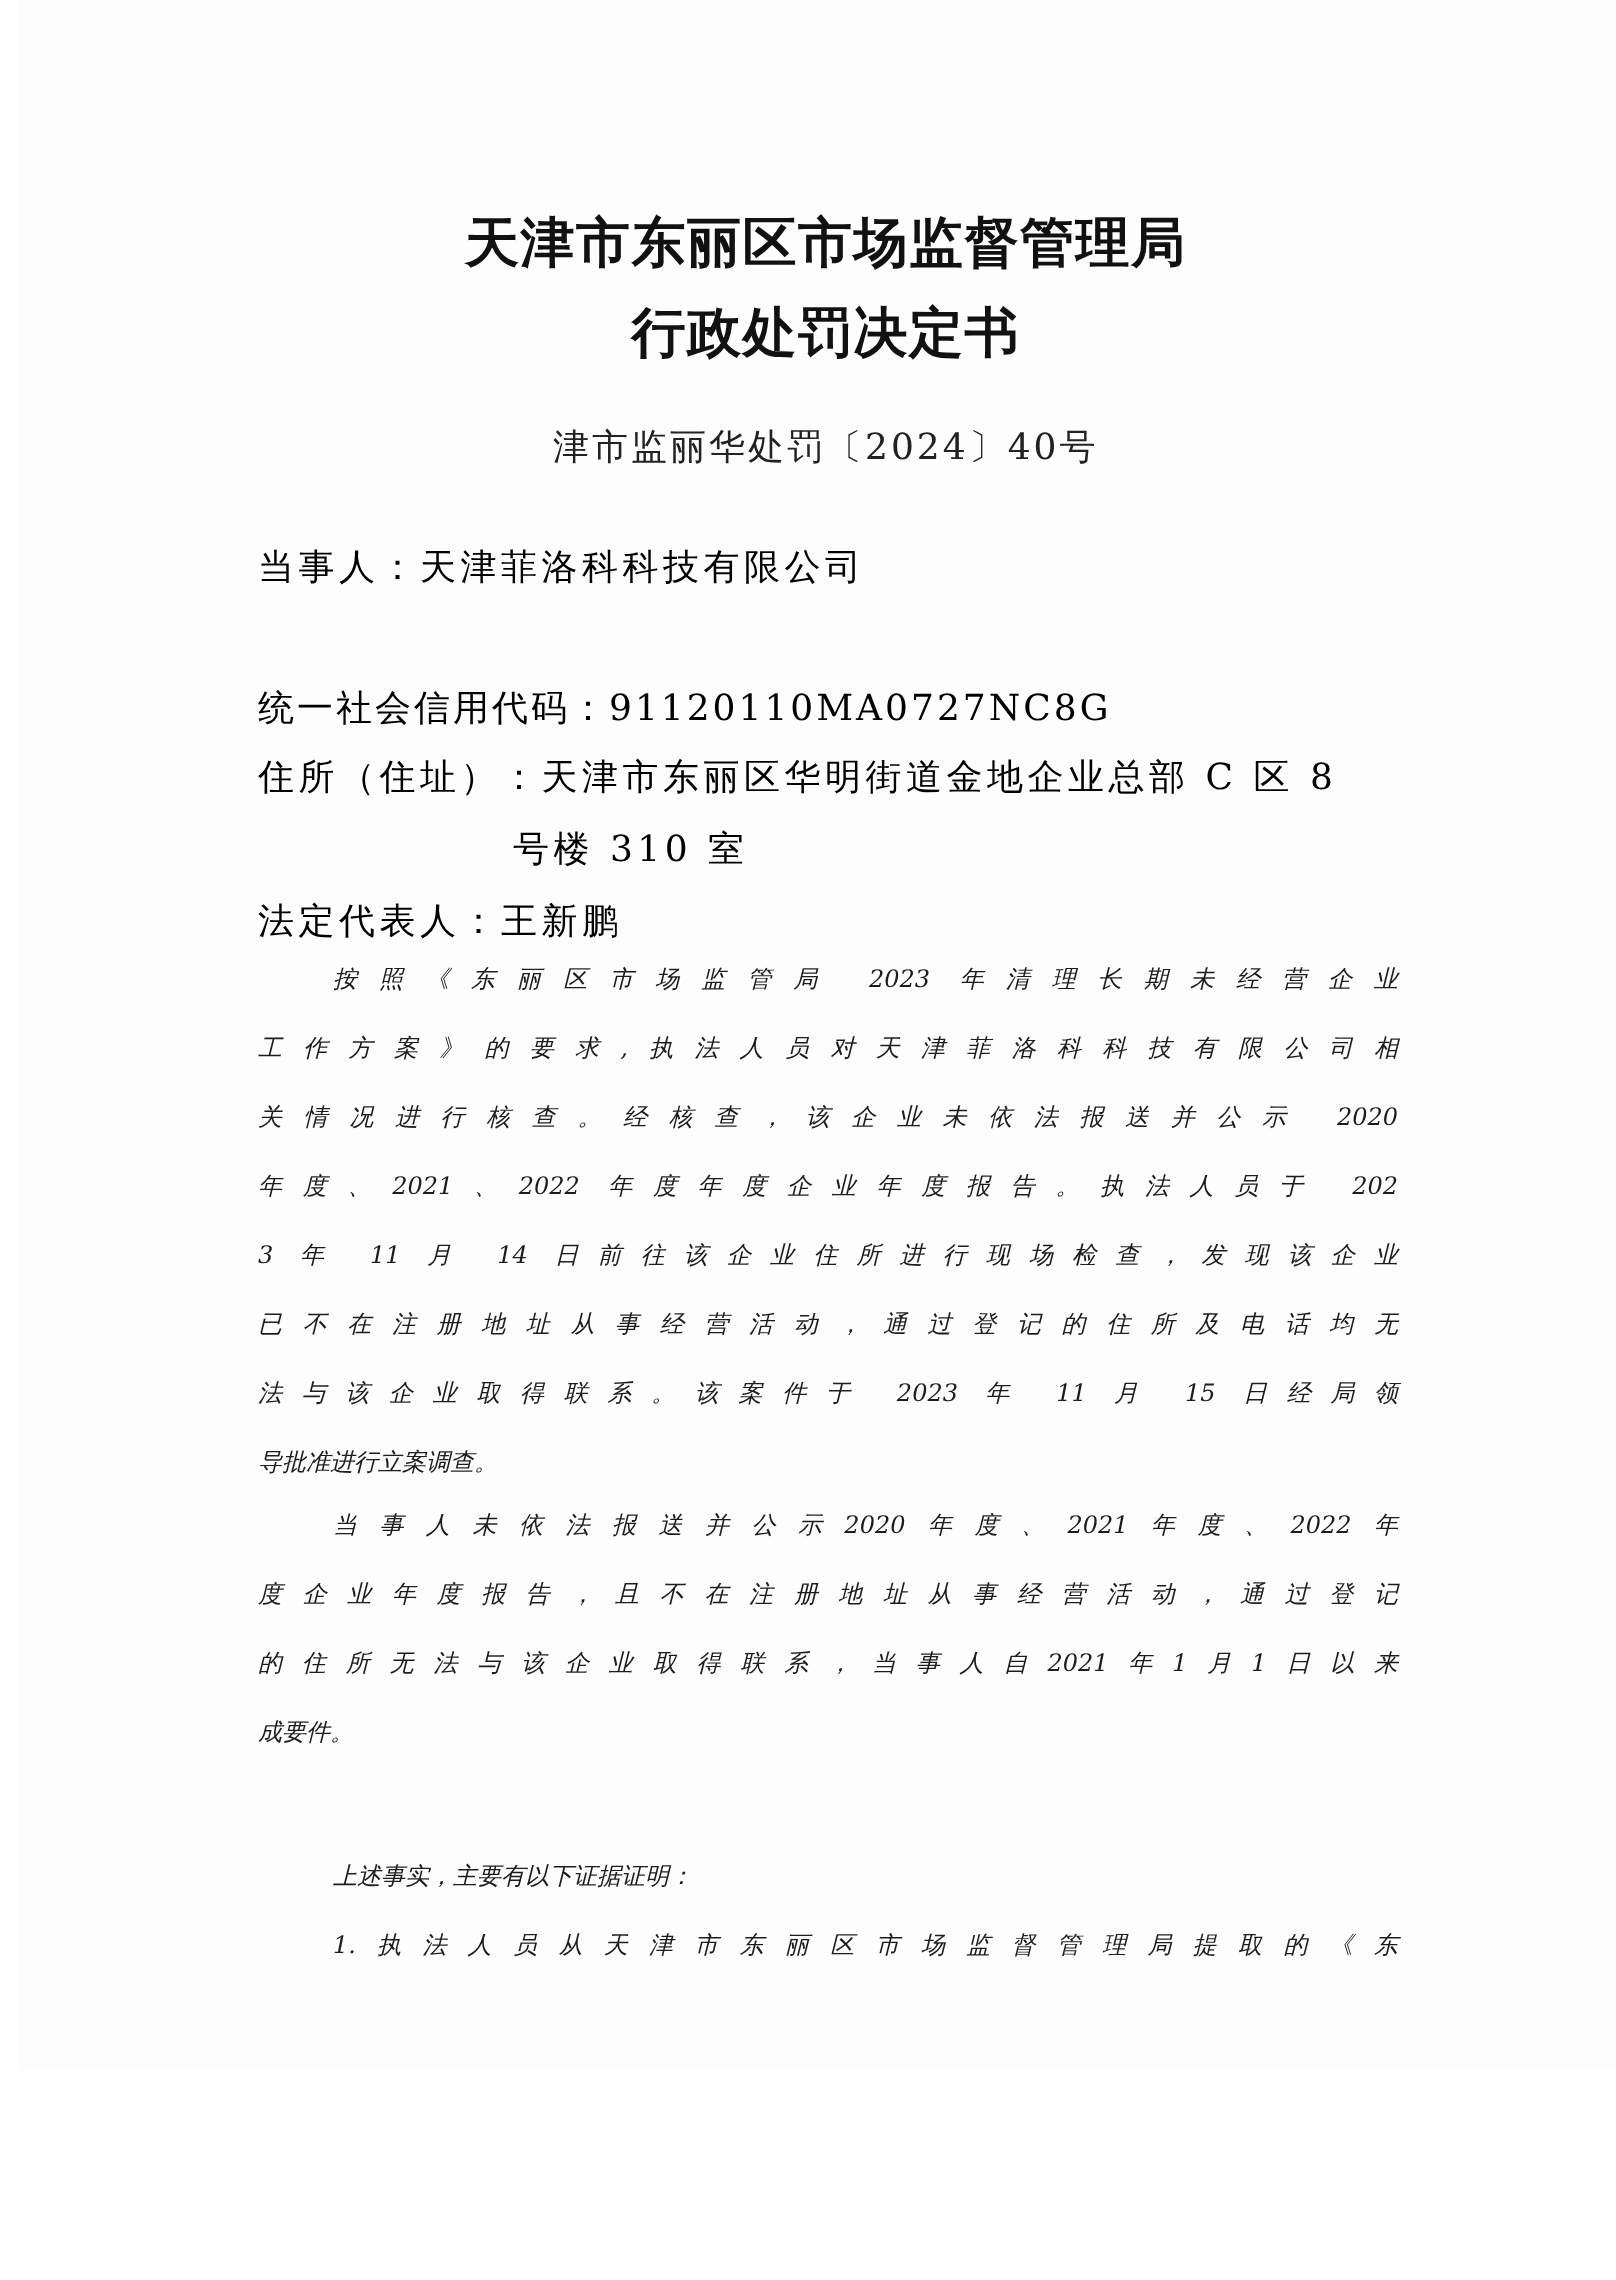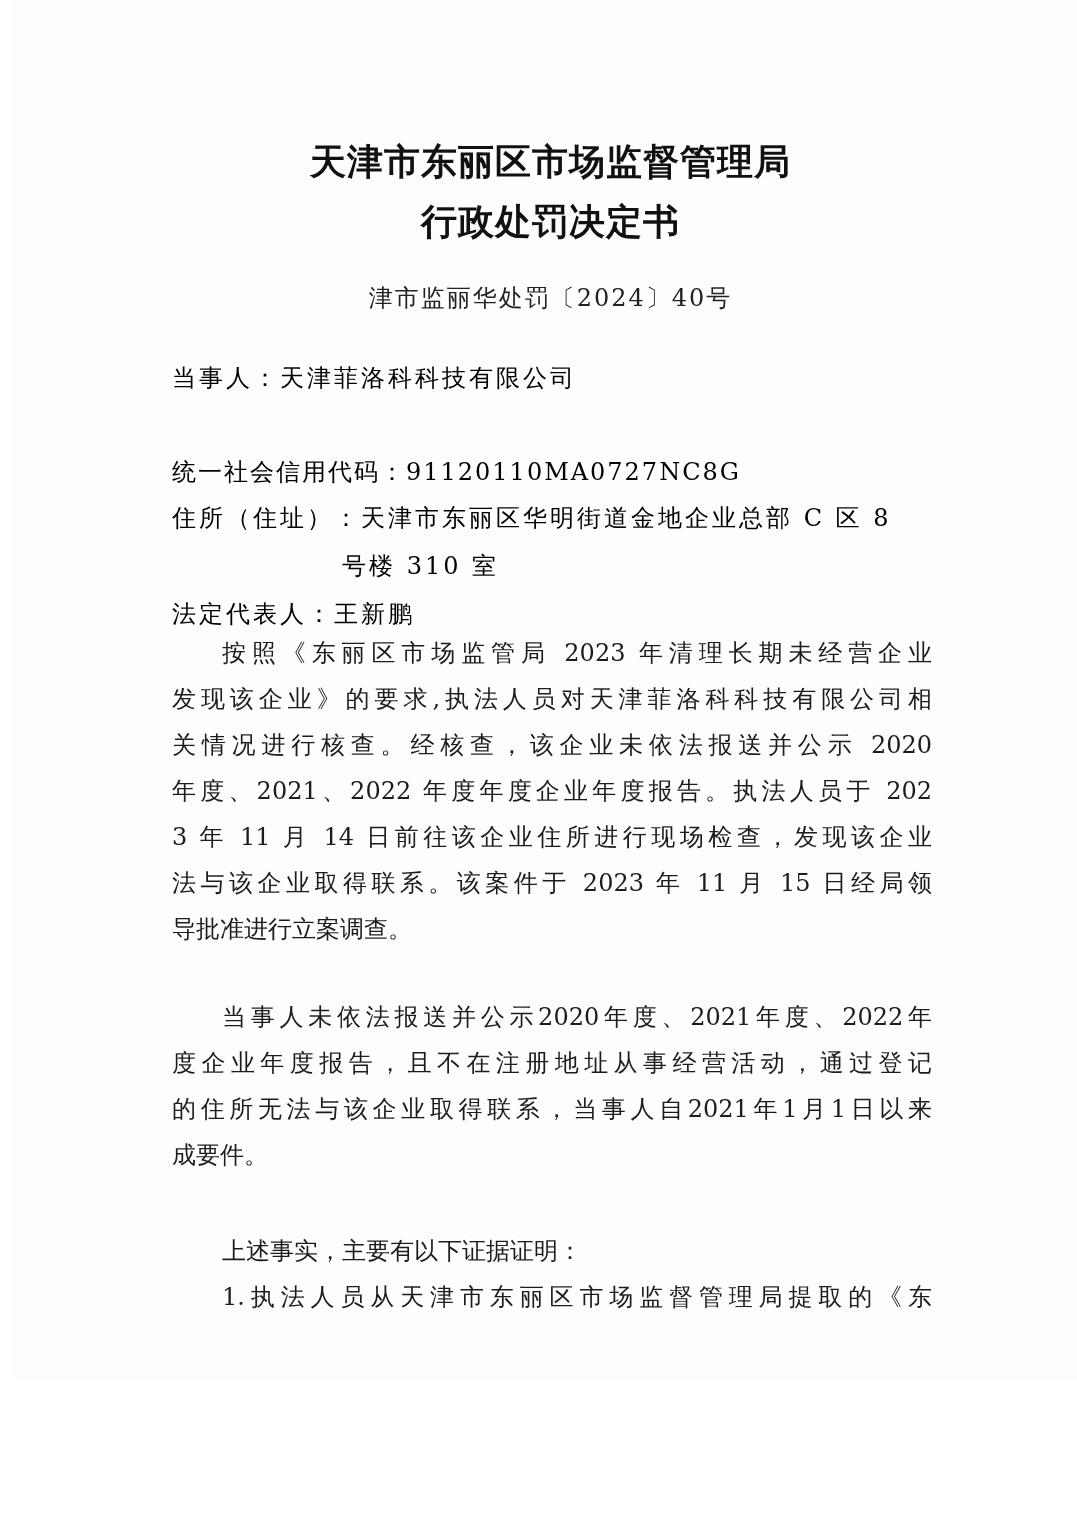--- a/index.html
+++ b/index.html
@@ -18,22 +18,23 @@
   .t2 { top: 198px; }
   .docno {
     position: absolute; top: 282px; left: 0; width: 1077px; text-align: center;
     font-size: 24px; letter-spacing: 2px; color: #222;
   }
   .line {
     position: absolute; left: 160px; font-size: 24px; letter-spacing: 3px;
     white-space: nowrap; color: #000000;
   }
   .para {
-    position: absolute; left: 160px; width: 760px; font-size: 24px;
+    position: absolute; left: 160px; width: 760px; font-size: 16px;
     color: #1c1c1c;
+    font-style: italic;
   }
   .para .pl {
     display: block; height: 46px; line-height: 46px; white-space: nowrap;
     text-align: justify; text-align-last: justify;
   }
   .para .pl.last { text-align-last: left; }
   .para .pl.indent { padding-left: 50px; }
 </style>
 </head>
 <body>
@@ -46,24 +47,25 @@
   <div class="docno">津市监丽华处罚〔2024〕40号</div>
 
   <div class="line" style="top:362px">当事人：天津菲洛科科技有限公司</div>
   <div class="line" style="top:456px; letter-spacing:2px">统一社会信用代码：91120110MA0727NC8G</div>
   <div class="line" style="top:502px">住所（住址）：天津市东丽区华明街道金地企业总部 C 区 8</div>
   <div class="line" style="top:550px; left:330px">号楼 310 室</div>
   <div class="line" style="top:598px">法定代表人：王新鹏</div>
 
   <div class="para" style="top:630px">
     <span class="pl indent">按照《东丽区市场监管局 2023 年清理长期未经营企业</span>
-    <span class="pl">发现该企业》的要求,执法人员对天津菲洛科科技有限公司相</span>
+    <span class="pl">工作方案》的要求,执法人员对天津菲洛科科技有限公司相</span>
     <span class="pl">关情况进行核查。经核查，该企业未依法报送并公示 2020</span>
     <span class="pl">年度、2021、2022 年度年度企业年度报告。执法人员于 202</span>
     <span class="pl">3 年 11 月 14 日前往该企业住所进行现场检查，发现该企业</span>
+    <span class="pl">已不在注册地址从事经营活动，通过登记的住所及电话均无</span>
     <span class="pl">法与该企业取得联系。该案件于 2023 年 11 月 15 日经局领</span>
     <span class="pl last">导批准进行立案调查。</span>
   </div>
 
   <div class="para" style="top:994px">
     <span class="pl indent">当事人未依法报送并公示2020年度、2021年度、2022年</span>
     <span class="pl">度企业年度报告，且不在注册地址从事经营活动，通过登记</span>
     <span class="pl">的住所无法与该企业取得联系，当事人自2021年1月1日以来</span>
     <span class="pl last">成要件。</span>
   </div>

